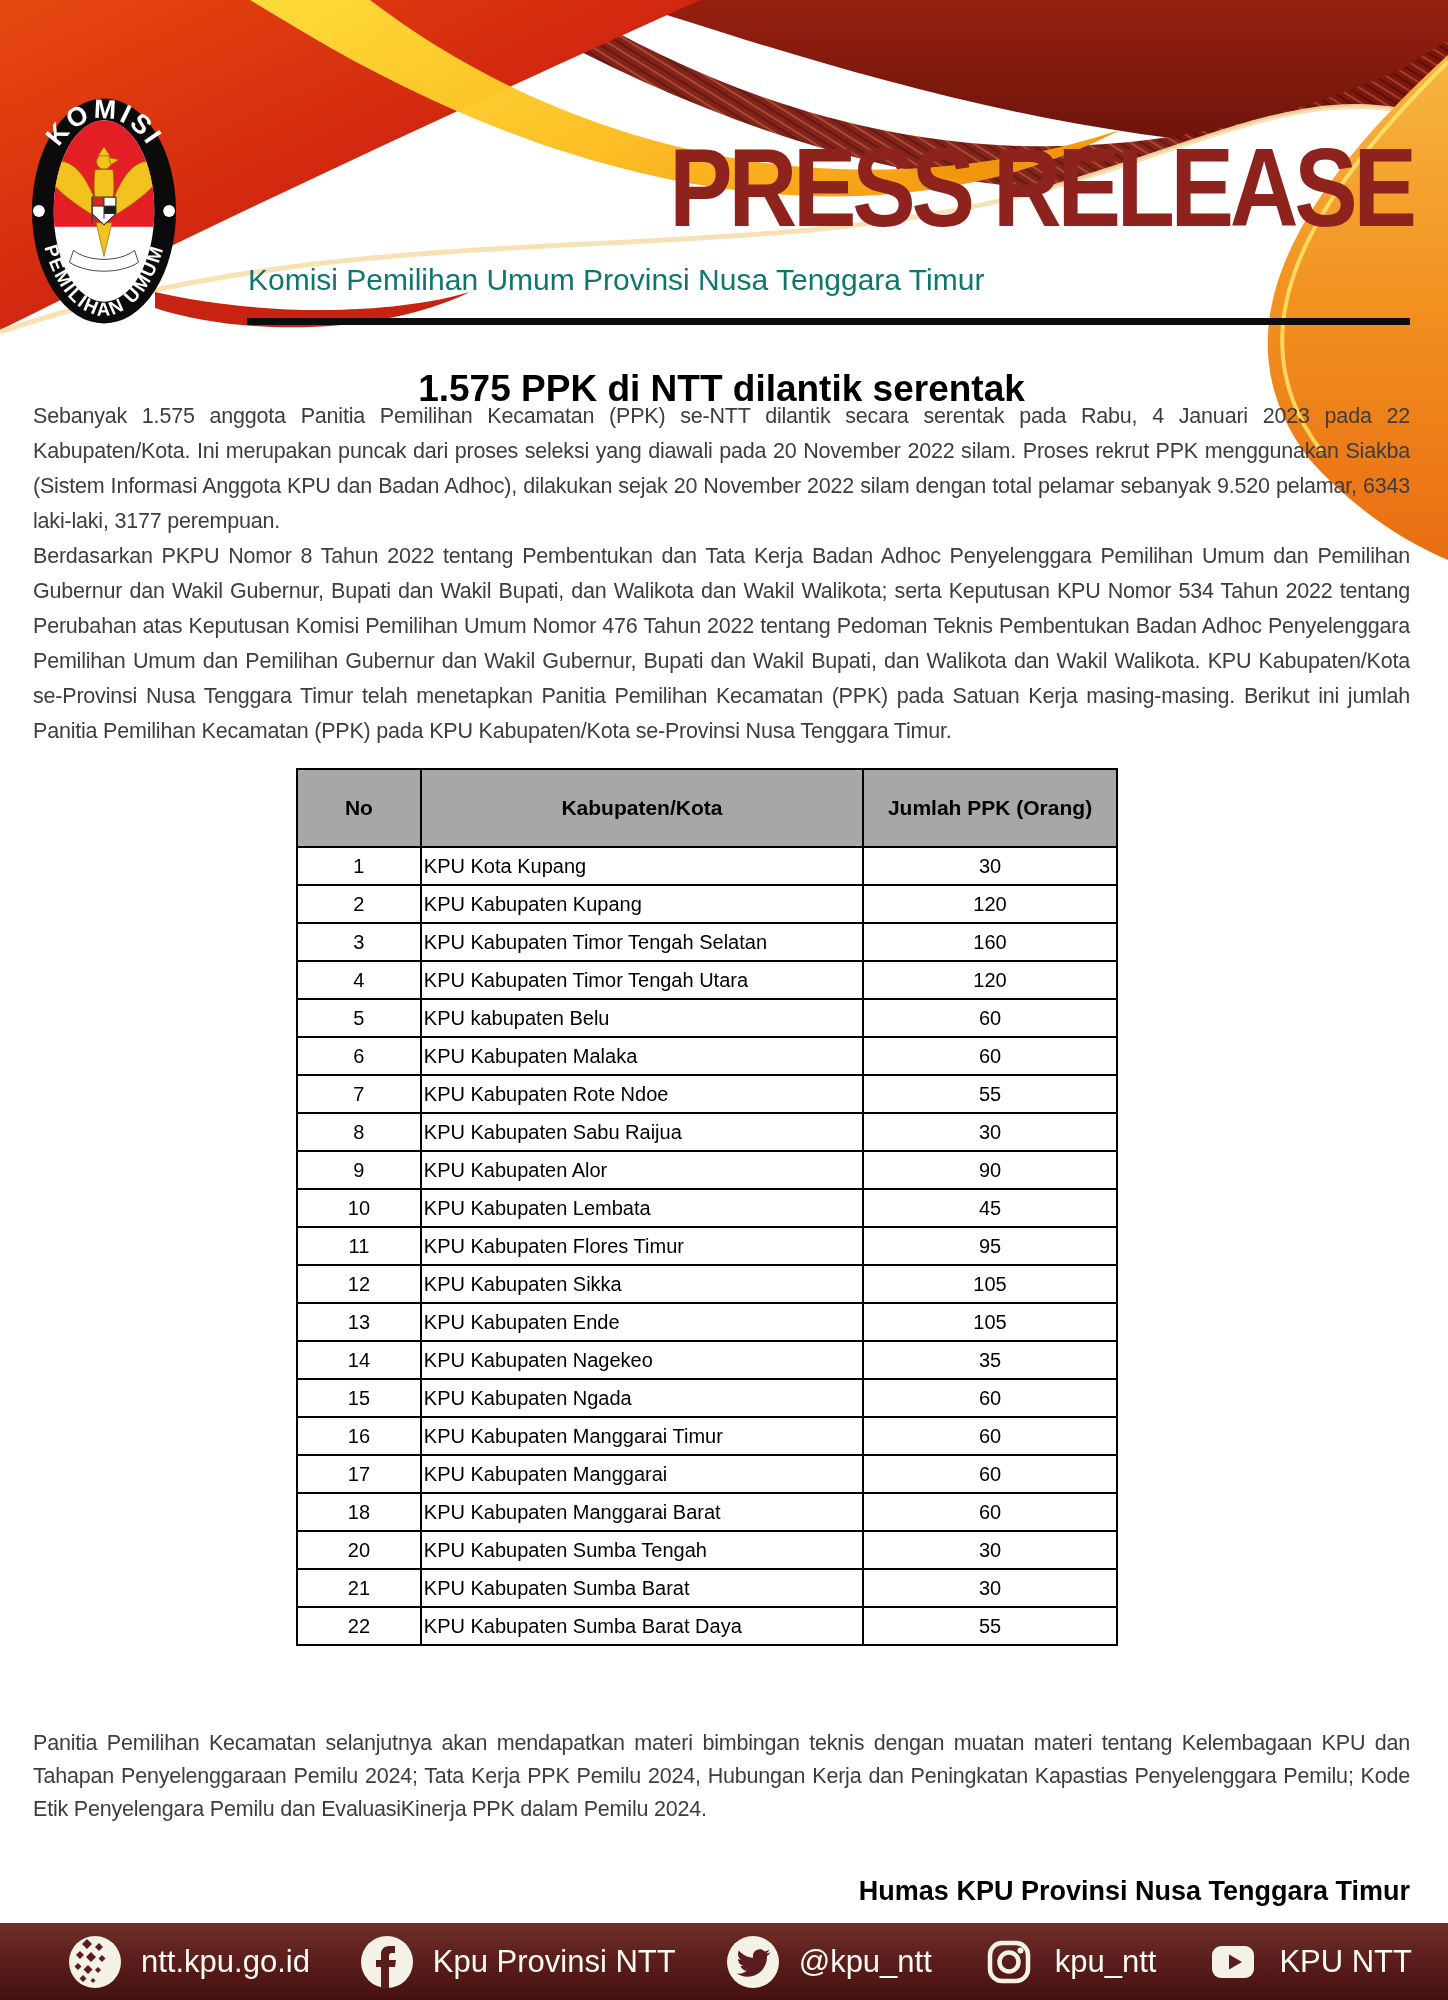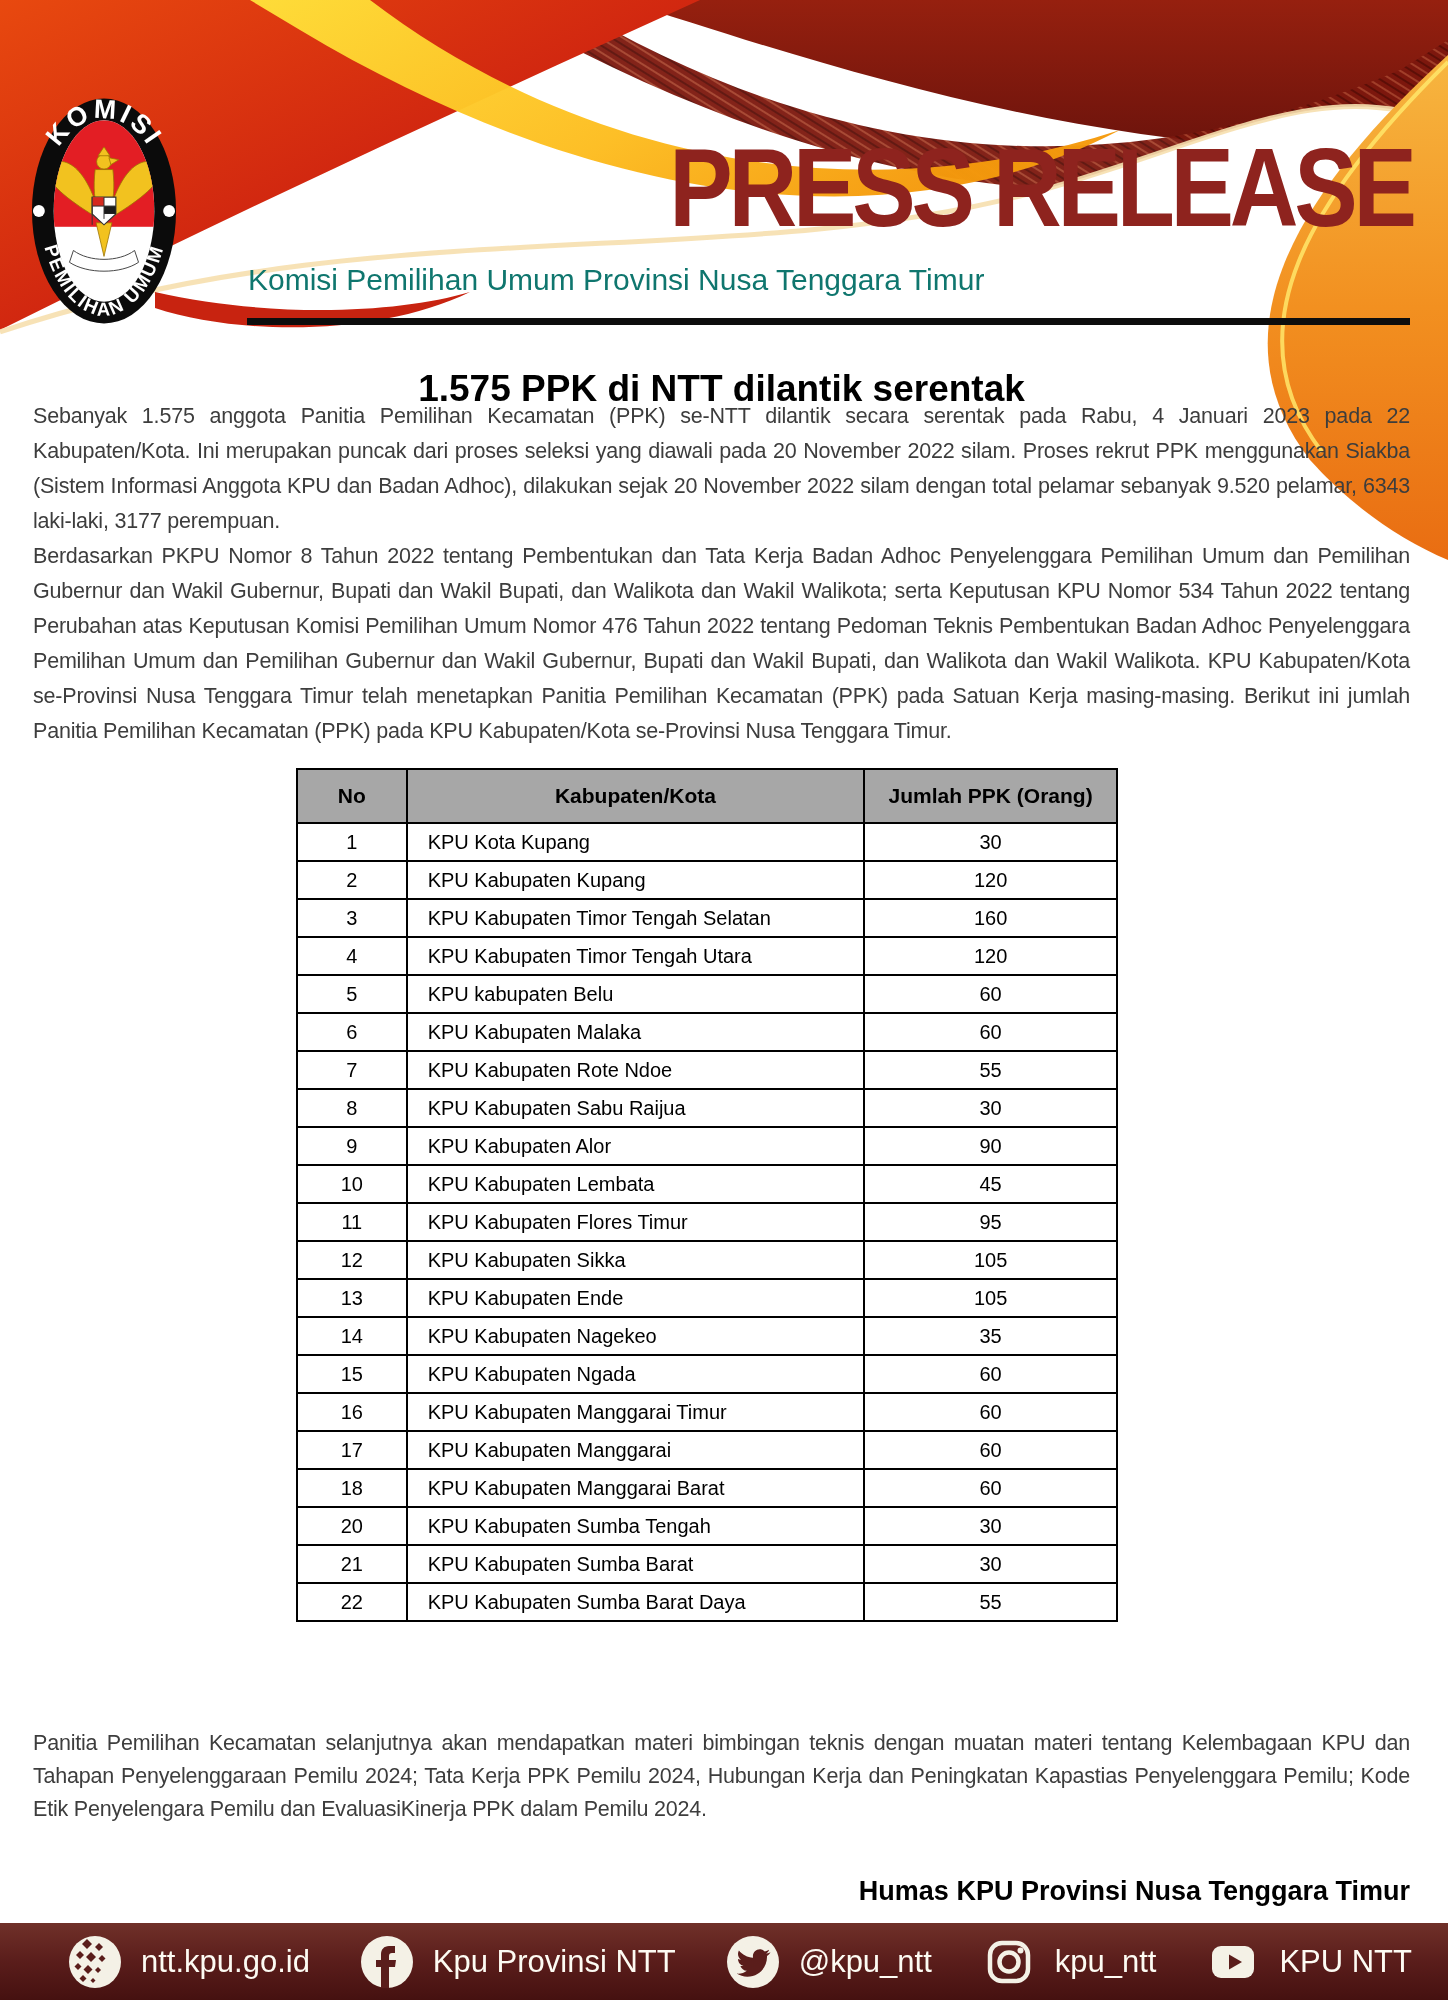--- a/index.html
+++ b/index.html
@@ -17,25 +17,25 @@
   .body-copy{position:absolute;left:33px;top:399px;width:1377px;font-size:21.5px;line-height:35px;
         color:#3d3d3d;text-align:justify;letter-spacing:-0.2px;}
   .body-copy p{margin:0;}
   .closing-copy{position:absolute;left:33px;top:1727px;width:1377px;font-size:21.5px;line-height:33px;
         color:#3d3d3d;text-align:justify;letter-spacing:-0.2px;}
   .closing-copy p{margin:0;}
   .signature{position:absolute;left:33px;top:1876px;width:1377px;text-align:right;
         font-size:27px;font-weight:bold;color:#000;}
   .ppk-table{position:absolute;left:296px;top:768px;width:822px;border-collapse:collapse;
         font-size:20px;color:#000;background:#fff;}
-  .ppk-table th{background:#a7a7a7;height:44px;font-size:21px;font-weight:bold;border:2px solid #000;padding:4px;}
+  .ppk-table th{background:#a7a7a7;height:44px;font-size:21px;font-weight:bold;border:2px solid #000;padding:16px;}
   .ppk-table td{height:36px;border:2px solid #000;padding:0;}
   .w-no{width:104px;} .w-kab{width:465px;} .w-jml{width:253px;margin-top:12px;}
   .ppk-table td.col0{text-align:center;}
-  .ppk-table td.col1{text-align:left;padding-left:20px;}
+  .ppk-table td.col1{text-align:left;padding-left:2px;}
   .ppk-table td.col2{text-align:center;}
   .footer{position:absolute;left:0;top:1923px;width:1448px;height:77px;box-sizing:border-box;
         background:linear-gradient(180deg,#703029 0%,#5a1d1b 50%,#451110 100%);
         display:flex;align-items:center;justify-content:space-between;padding:0 36px 0 68px;}
   .footer-item{display:flex;align-items:center;gap:19px;color:#fdfbf3;font-size:31px;
         text-decoration:none;white-space:nowrap;}
   .footer-item svg{width:54px;height:54px;flex:none;display:block;}
 </style>
 </head>
 <body>

